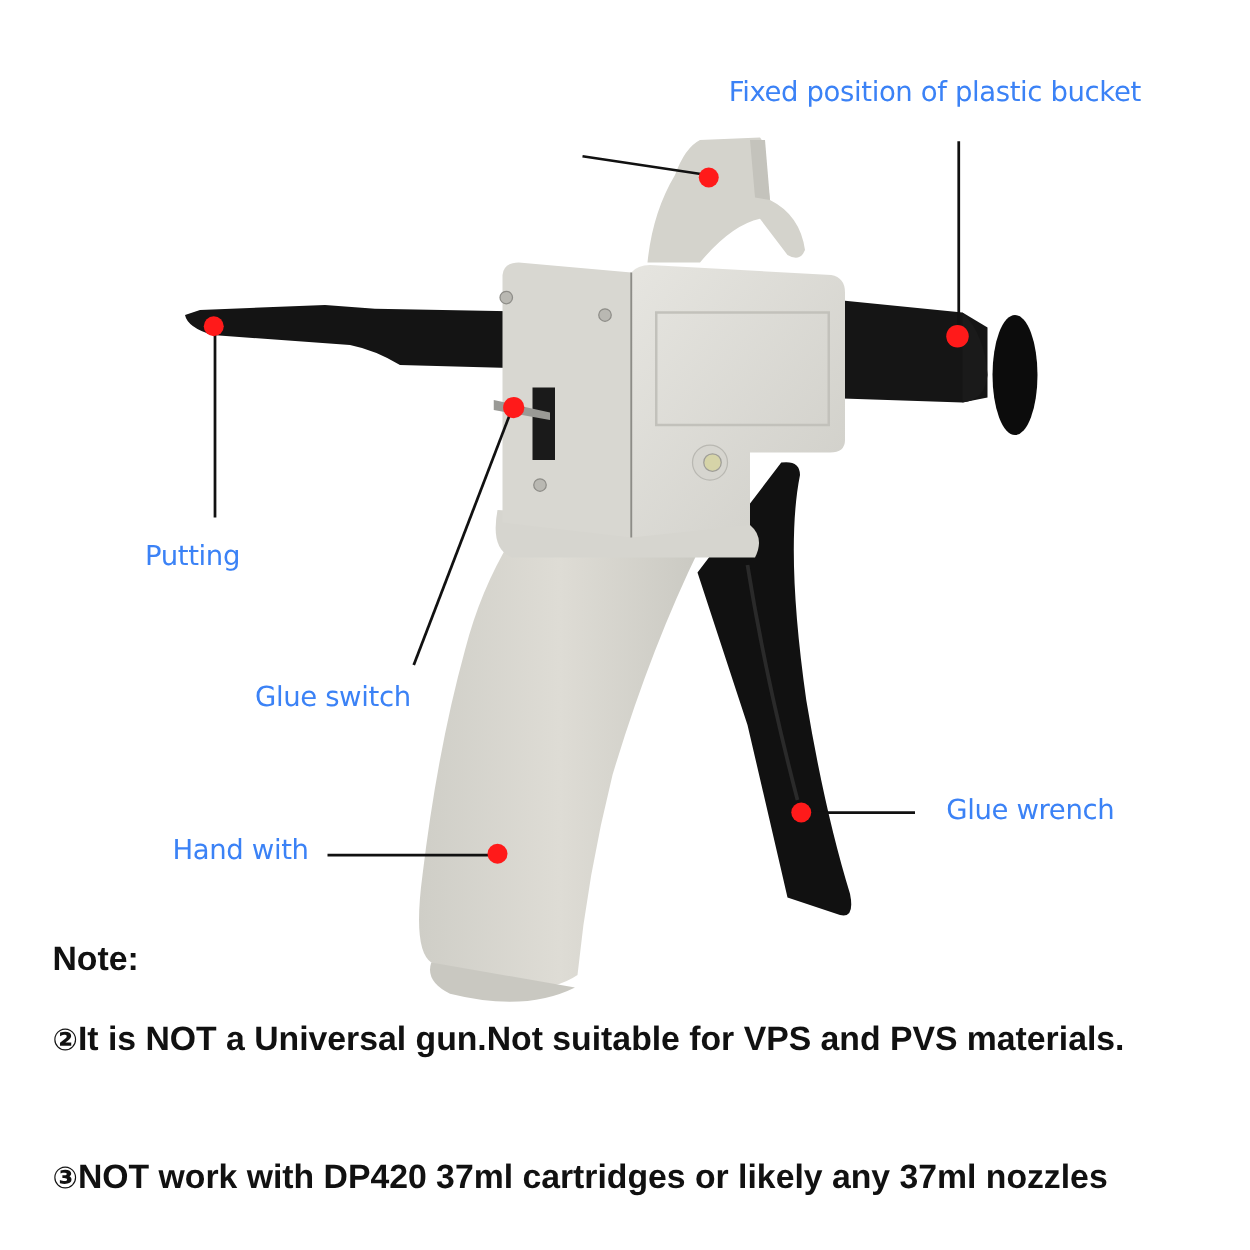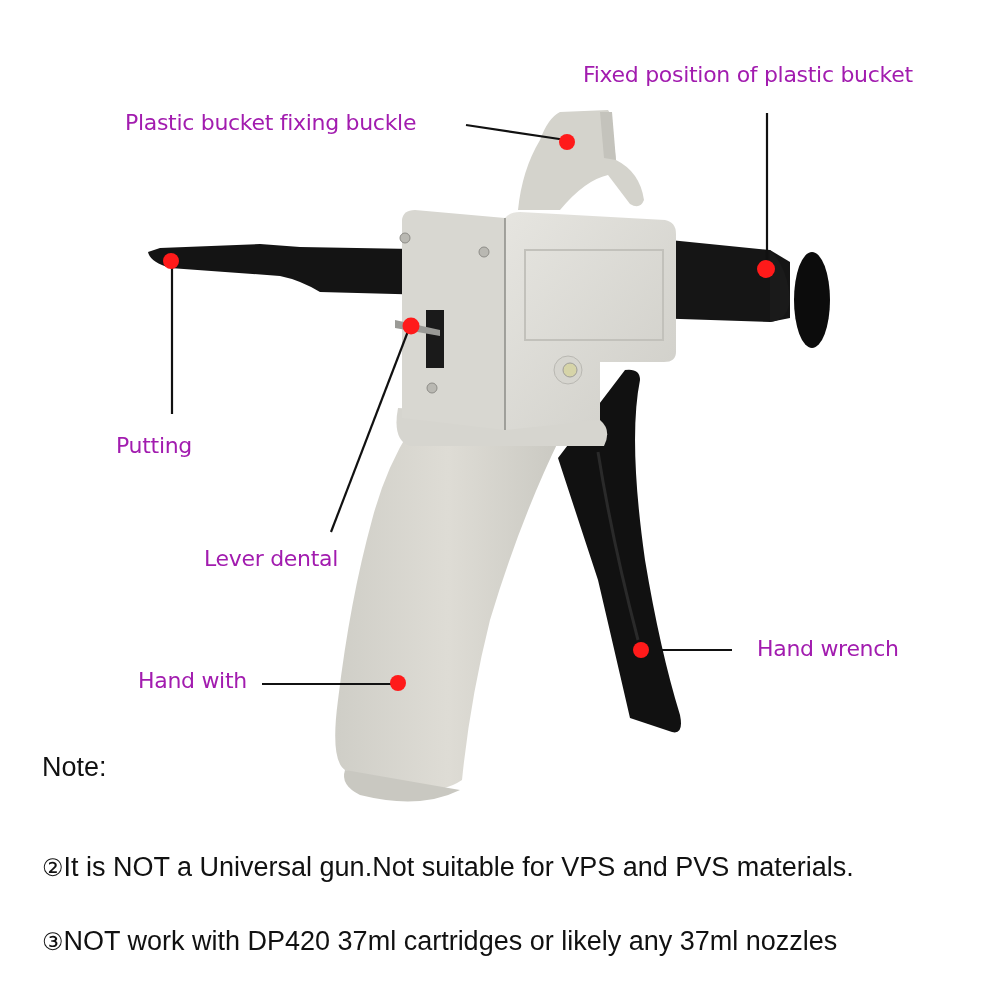--- a/index.html
+++ b/index.html
@@ -1,20 +1,20 @@
 <!DOCTYPE html>
 <html><head>
   <meta charset="utf-8">
   <style>
     html, body { margin:0; padding:0; background:#ffffff; }
     body { width:1000px; height:1000px; position:relative; overflow:hidden; font-family:"DejaVu Sans", sans-serif; }
     .stage { position:absolute; left:0; top:0; width:1000px; height:1000px; }
     svg.art { position:absolute; left:0; top:0; }
-    .label { position:absolute; color:#a21caf; font-family:"DejaVu Sans", sans-serif; font-size:22px; white-space:nowrap; letter-spacing:-0.3px; }
-    .note { position:absolute; left:42px; color:#111; font-family:"Liberation Sans", sans-serif; font-size:27px; white-space:nowrap; }
+    .label { position:absolute; color:#3b82f6; font-family:"DejaVu Sans", sans-serif; font-size:22px; white-space:nowrap; letter-spacing:-0.3px; }
+    .note { position:absolute; left:42px; color:#111; font-family:"Liberation Sans", sans-serif; font-size:27px; white-space:nowrap;font-weight:bold; }
     .note .num { font-family:"DejaVu Sans", sans-serif; font-size:24px; }
   </style>
 </head>
 <body>
 
 <div class="stage">
 
   <svg class="art" width="1000" height="1000" viewBox="0 0 1000 1000">
     <defs>
       <linearGradient id="gBody" x1="0" y1="0" x2="1" y2="1">
@@ -85,28 +85,27 @@
     <g>
       <circle cx="567" cy="142" r="8" fill="#ff1a1a"></circle>
       <circle cx="766" cy="269" r="9" fill="#ff1a1a"></circle>
       <circle cx="171" cy="261" r="8" fill="#ff1a1a"></circle>
       <circle cx="411" cy="326" r="8.5" fill="#ff1a1a"></circle>
       <circle cx="398" cy="683" r="8" fill="#ff1a1a"></circle>
       <circle cx="641" cy="650" r="8" fill="#ff1a1a"></circle>
     </g>
   </svg>
 
-  <div class="label" style="left:125px; top:110px;">Plastic bucket fixing buckle</div>
   <div class="label" style="left:583px; top:62px;">Fixed position of plastic bucket</div>
   <div class="label" style="left:116px; top:433px;">Putting</div>
-  <div class="label" style="left:204px; top:546px;">Lever dental</div>
+  <div class="label" style="left:204px; top:546px;">Glue switch</div>
   <div class="label" style="left:138px; top:668px;">Hand with</div>
-  <div class="label" style="left:757px; top:636px;">Hand wrench</div>
+  <div class="label" style="left:757px; top:636px;">Glue wrench</div>
 
   <div class="note" style="top:752px;">Note:</div>
-  <div class="note" style="top:852px;">
+  <div class="note" style="top:816px;">
     <span class="num">②</span><span>It is NOT a Universal gun.Not suitable for VPS and PVS materials.</span>
   </div>
   <div class="note" style="top:926px;">
     <span class="num">③</span><span>NOT work with DP420 37ml cartridges or likely any 37ml nozzles</span>
   </div>
 
 </div>
 
 </body></html>

